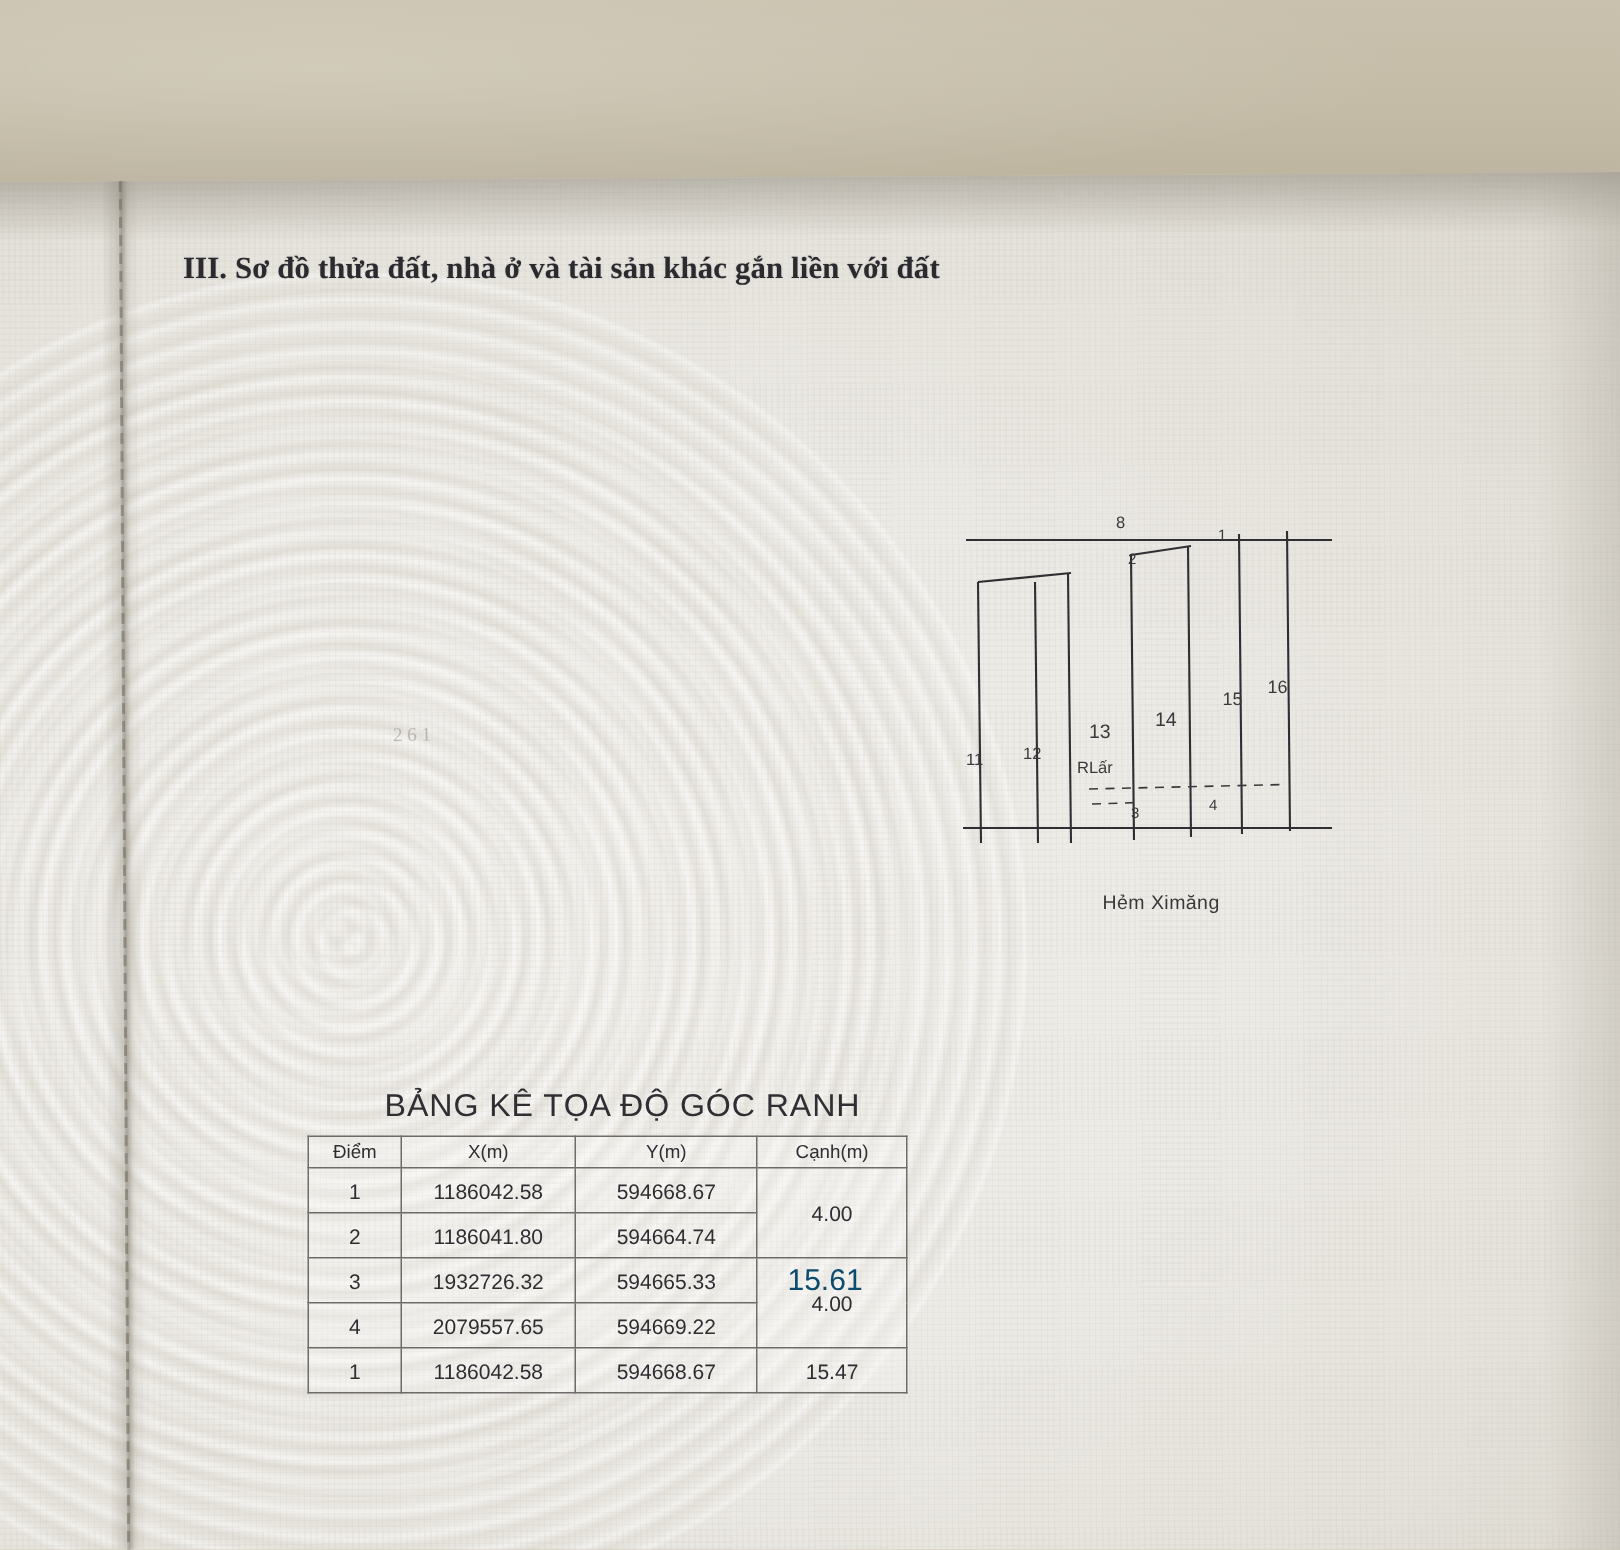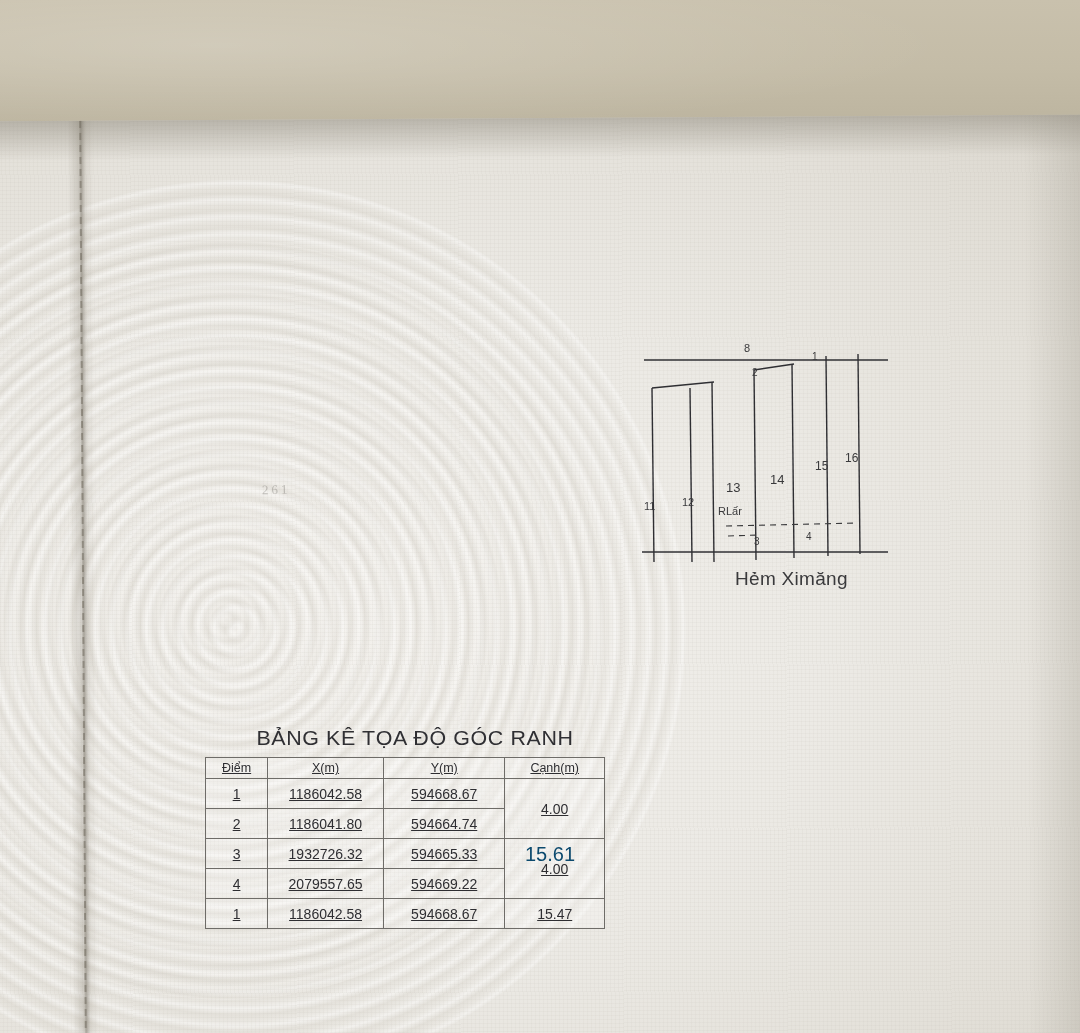--- a/index.html
+++ b/index.html
@@ -162,22 +162,22 @@
   .sketch {
     position: absolute;
     left: 630px;
     top: 330px;
     width: 300px;
     height: 300px;
   }
   .sketch-caption {
     position: absolute;
     left: 735px;
-    top: 568px;
-    font-size: 19px;
+    top: 594px;
+    font-size: 13px;
     color: #3a3a3c;
     font-family: "Liberation Sans", sans-serif;
     letter-spacing: 0.3px;
   }
   
   .table-block {
     position: absolute;
     left: 205px;
     top: 726px;
     width: 420px;
@@ -202,21 +202,20 @@
     border-collapse: collapse;
     width: 400px;
     background: rgba(255,255,255,0.22);
   }
   table.coords th, table.coords td {
     border: 1px solid #6e6c68;
     font-size: 14px;
     color: #2e2e32;
     text-align: center;
     font-family: "Liberation Sans", sans-serif;
-    text-decoration: underline;
   }
   table.coords th {
     font-size: 12.5px;
     padding: 3px 2px;
     font-weight: normal;
   }
   table.coords td {
     padding: 4px 2px;
     height: 21px;
   }
@@ -242,20 +241,21 @@
   <div class="paper">
     <div class="rings"></div>
     <div class="rings2"></div>
     <div class="weave"></div>
     <div class="gutter"></div>
     <div class="gutter-edge"></div>
     <div class="shadow-top"></div>
     <div class="shadow-right"></div>
   </div>
 
+  <div class="heading blur">III. Sơ đồ thửa đất, nhà ở và tài sản khác gắn liền với đất</div>
 
   <div class="faint-marks">261</div>
   <div class="faint-marks2"></div>
 
   <svg class="sketch" viewBox="0 0 300 300">
     <g stroke="#2f2f33" stroke-width="1.4" fill="none">
 
       <line x1="14" y1="30" x2="258" y2="30"></line>
 
       <line x1="12" y1="222" x2="258" y2="222"></line>

